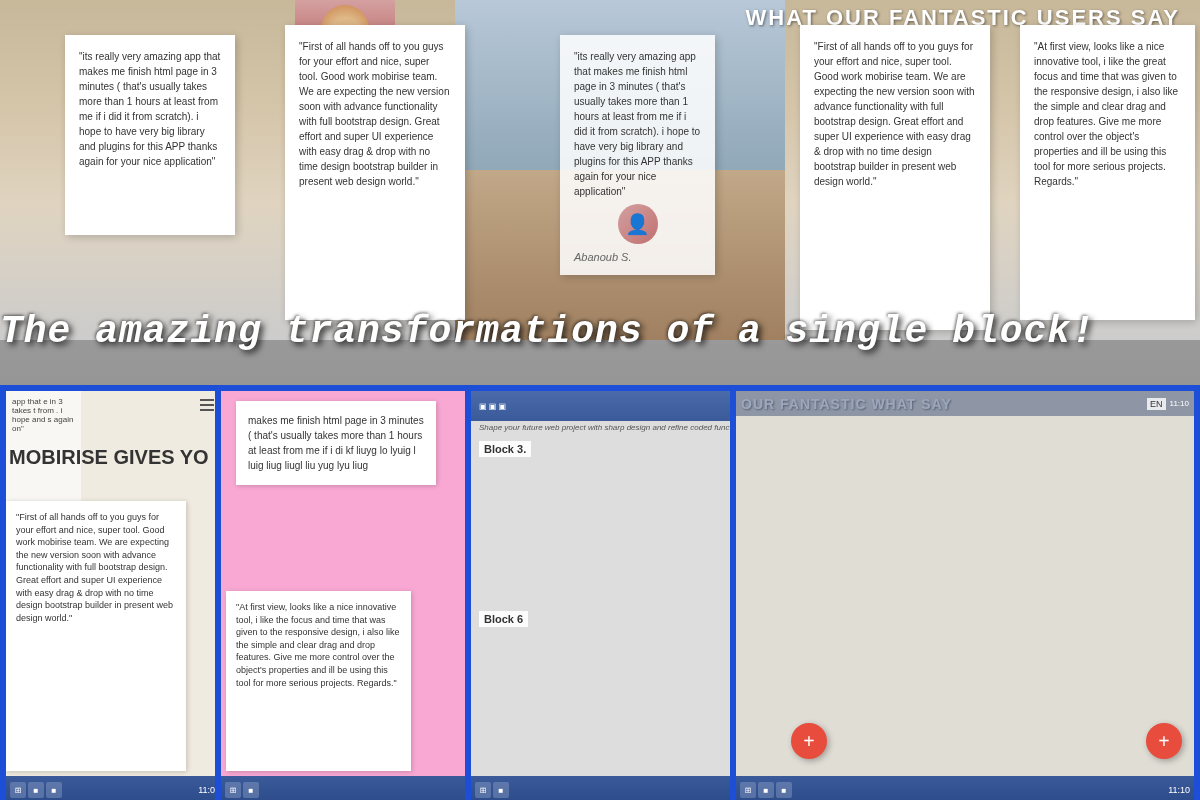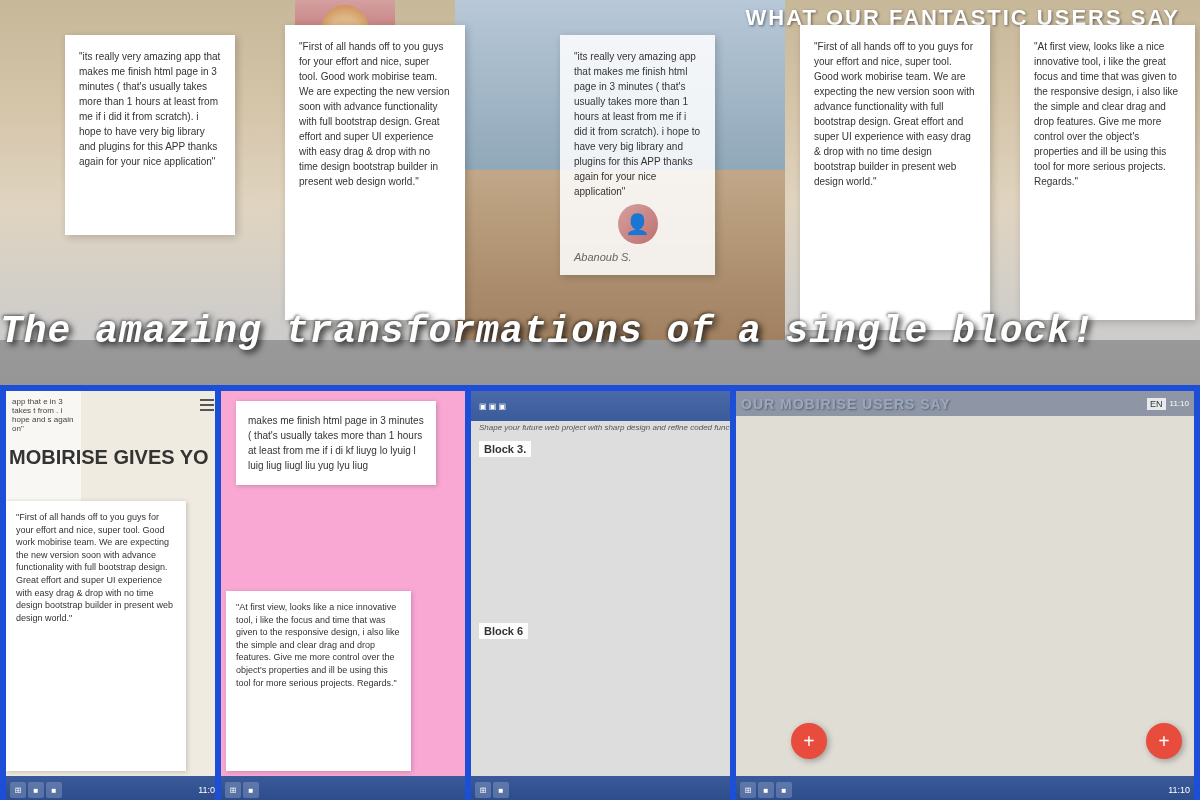--- a/index.html
+++ b/index.html
@@ -470,39 +470,39 @@
     </div>
 
     <div style="position:absolute;top:32px;left:8px;right:8px;font-family:Arial,sans-serif;font-size:8px;color:#555;font-style:italic;">
       <span>Shape your future web project with sharp design and refine coded functions.</span>
     </div>
 
     <div class="block-label" style="top:50px;left:8px;">
       <span>Block 3.</span>
     </div>
 
-    <div class="block-label" style="top:232px;left:8px;">
+    <div class="block-label" style="top:220px;left:8px;">
       <span>Block 6</span>
     </div>
 
     <div class="plus-btn" style="bottom:45px;right:12px;">
       <span>+</span>
     </div>
 
     <div class="taskbar">
       <div class="taskbar-btn">⊞</div>
       <div class="taskbar-btn">■</div>
       <span class="taskbar-time">11:06</span>
     </div>
   </div>
 
   <div class="app-screenshot screenshot-4">
 
     <div style="position:absolute;top:5px;left:5px;font-family:Arial,sans-serif;font-size:14px;font-weight:900;color:white;letter-spacing:1px;text-shadow:1px 1px 2px rgba(0,0,0,0.5);">
-      <span>OUR MOBIRISE USERS SAY</span>
+      <span>OUR FANTASTIC WHAT SAY</span>
     </div>
 
     <div style="position:absolute;top:0;left:0;width:100%;height:25px;background:rgba(60,80,120,0.5);display:flex;align-items:center;padding:0 5px;">
       <div class="lang-indicator" style="position:static;margin-left:auto;">
         <span>EN</span>
       </div>
       <span style="color:white;font-size:8px;font-family:Arial,sans-serif;margin-left:4px;">11:10</span>
     </div>
 
     <div class="plus-btn" style="bottom:45px;right:12px;">

